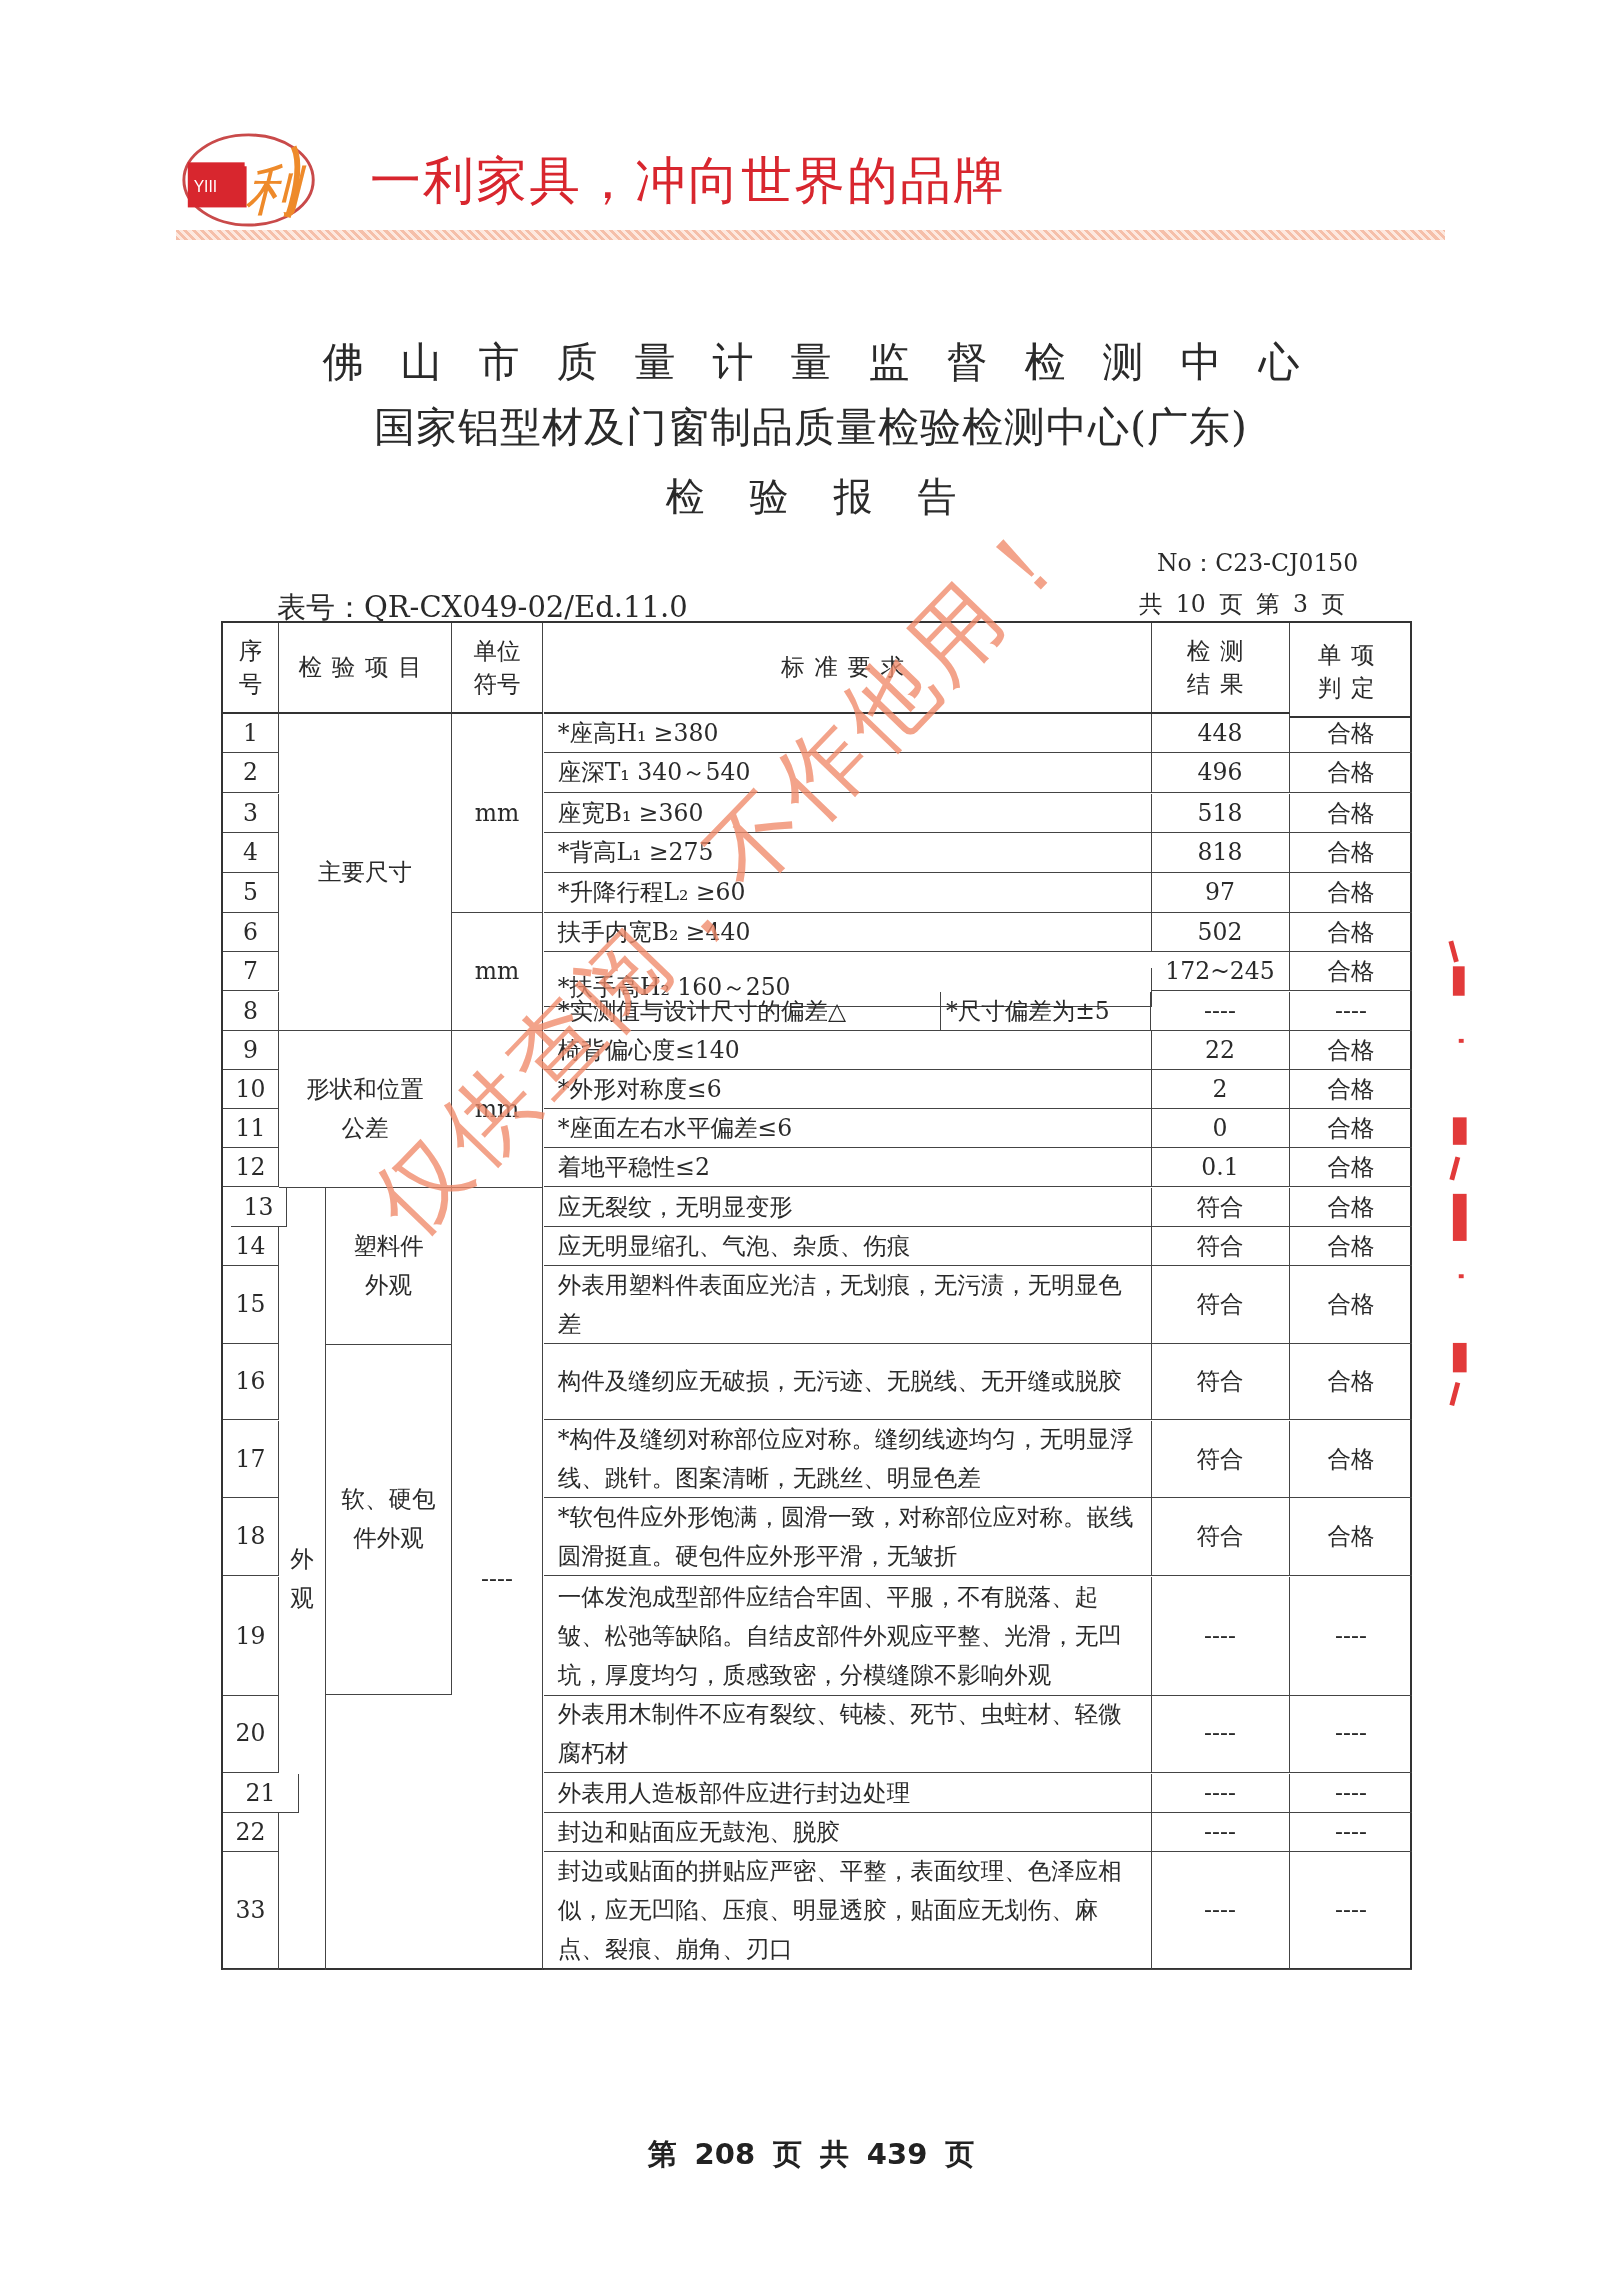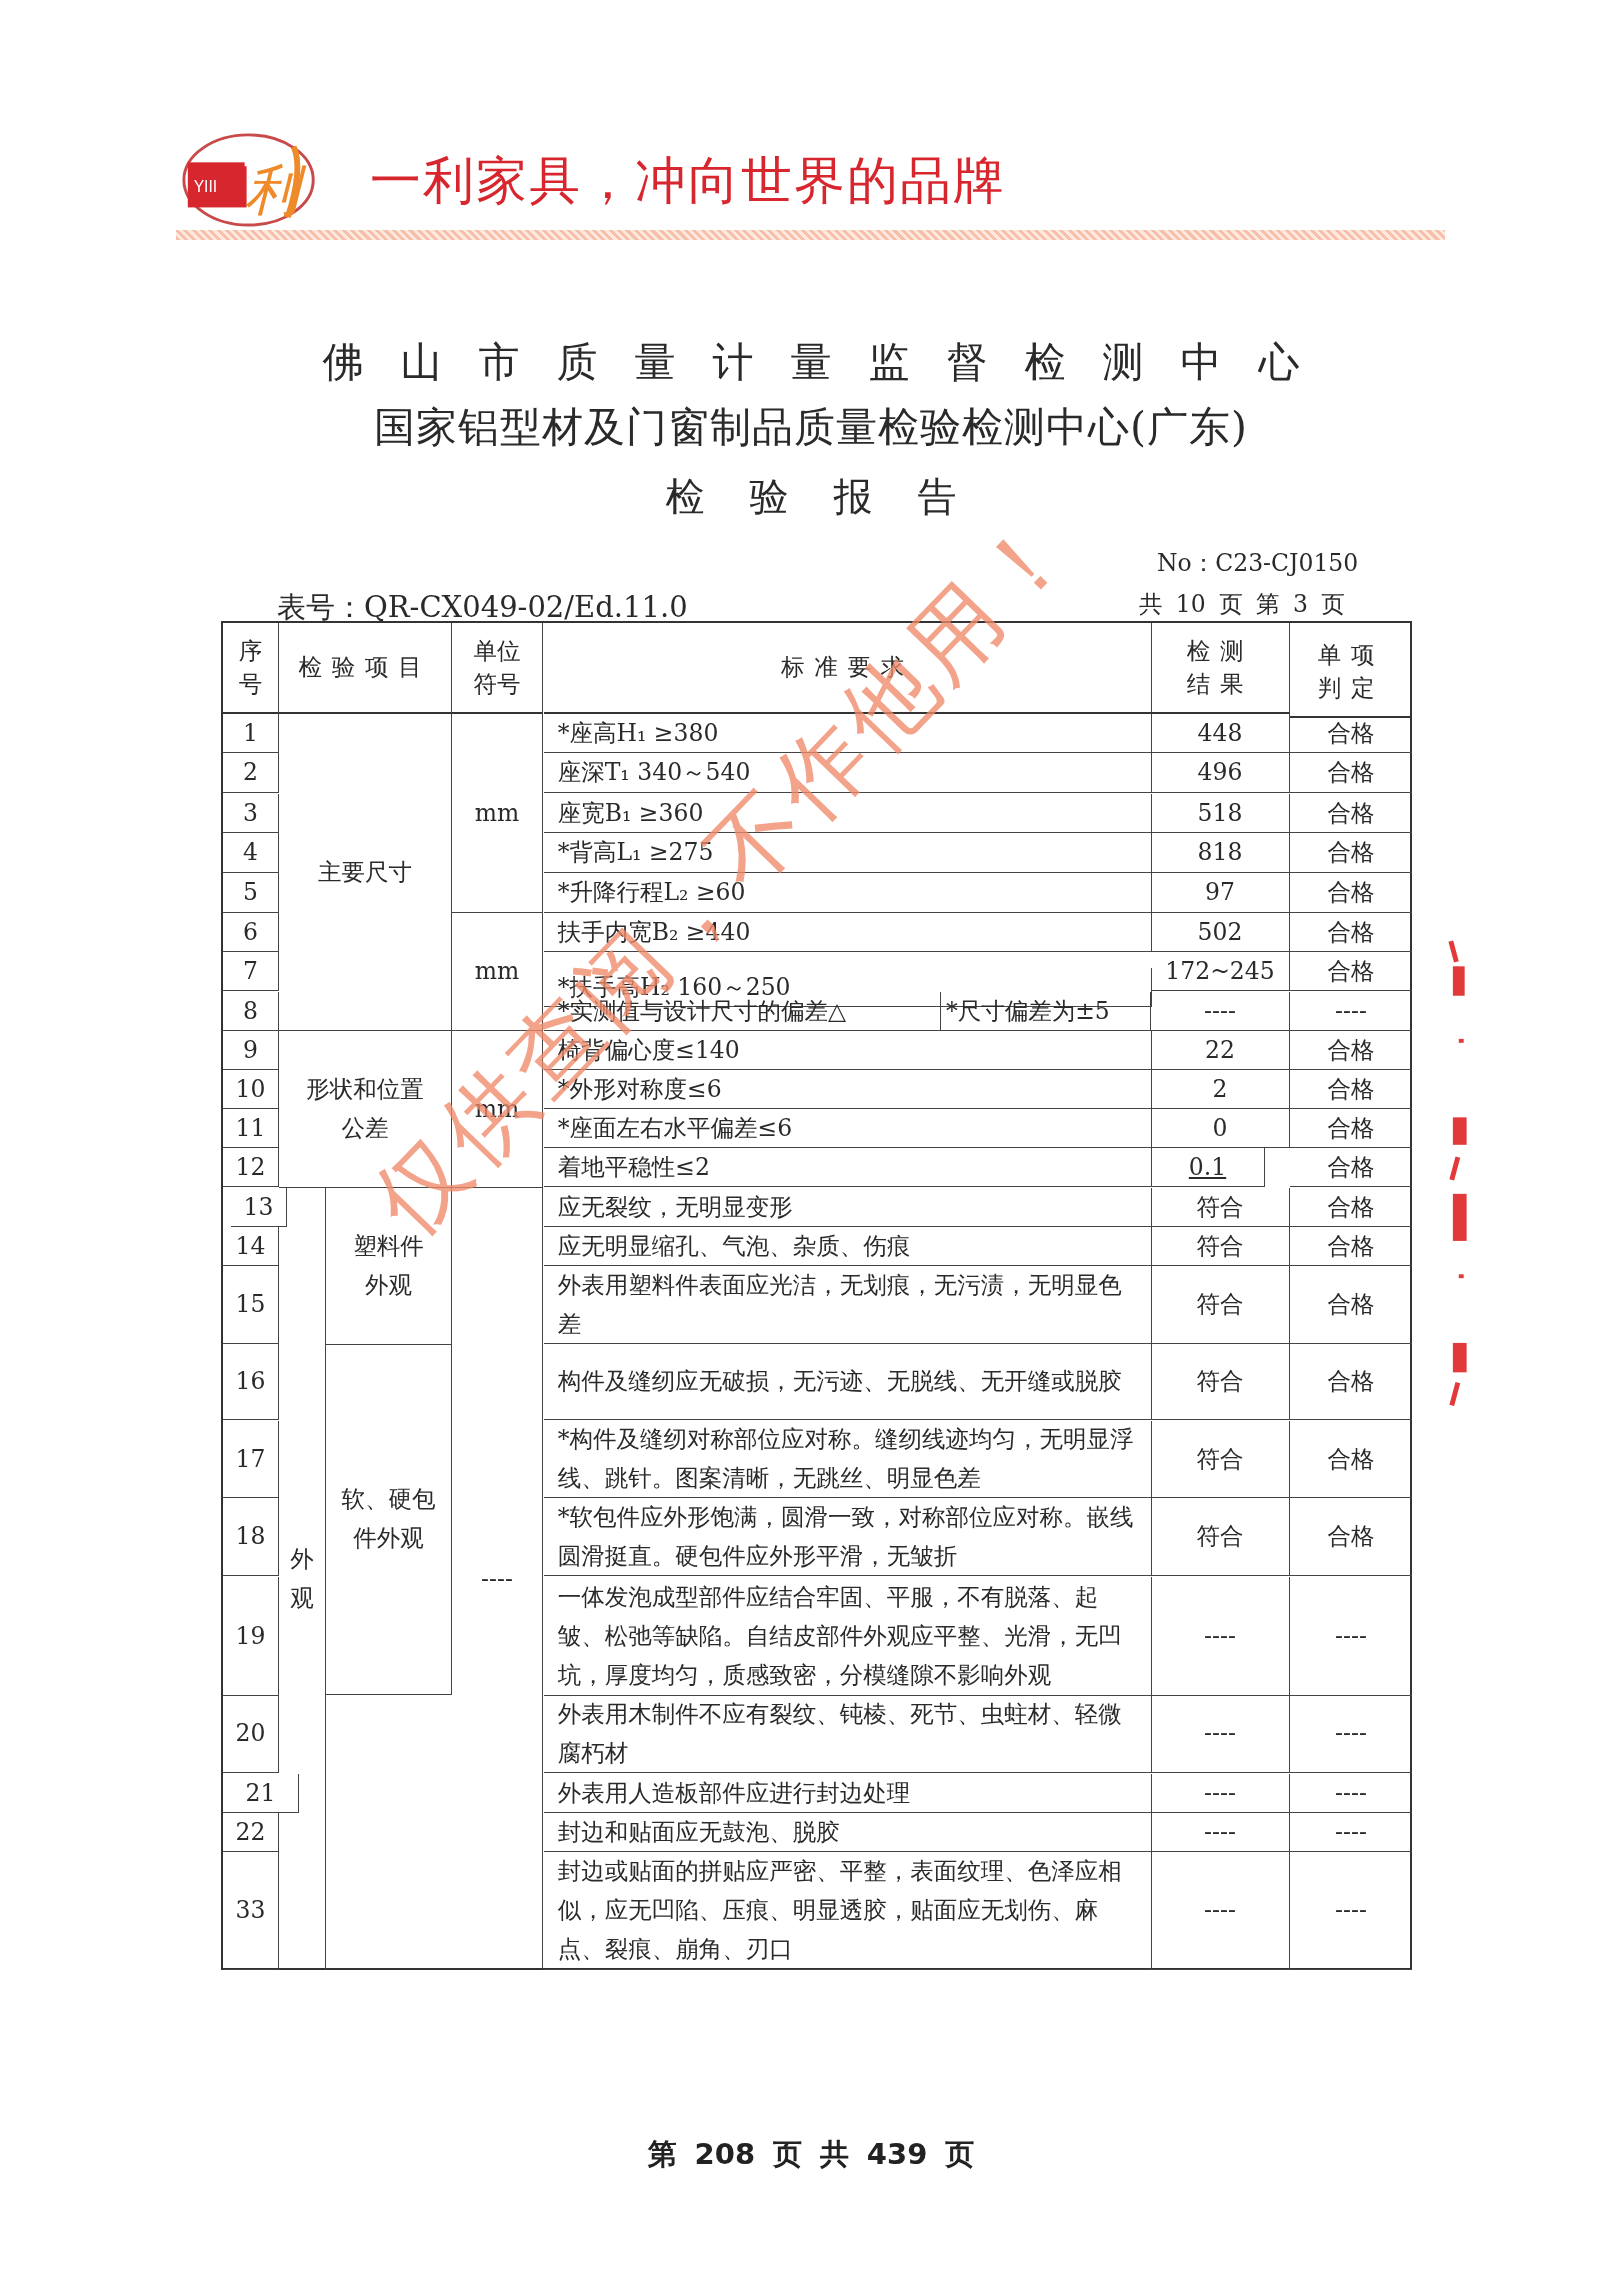--- a/index.html
+++ b/index.html
@@ -131,21 +131,21 @@
       <div class="cell center" style="left:0;top:447px;width:56px;height:39px;">10</div>
       <div class="cell left" style="left:321px;top:447px;width:608px;height:39px;line-height:39px;">*外形对称度≤6</div>
       <div class="cell center" style="left:928px;top:447px;width:139px;height:39px;">2</div>
       <div class="cell center noright" style="left:1067px;top:447px;width:122px;height:39px;">合格</div>
       <div class="cell center" style="left:0;top:486px;width:56px;height:39px;">11</div>
       <div class="cell left" style="left:321px;top:486px;width:608px;height:39px;line-height:39px;">*座面左右水平偏差≤6</div>
       <div class="cell center" style="left:928px;top:486px;width:139px;height:39px;">0</div>
       <div class="cell center noright" style="left:1067px;top:486px;width:122px;height:39px;">合格</div>
       <div class="cell center" style="left:0;top:525px;width:56px;height:39px;">12</div>
       <div class="cell left" style="left:321px;top:525px;width:608px;height:39px;line-height:39px;">着地平稳性≤2</div>
-      <div class="cell center" style="left:928px;top:525px;width:114px;height:39px;text-decoration:underline;">0.1</div>
+      <div class="cell center" style="left:928px;top:525px;width:139px;height:39px;">0.1</div>
       <div class="cell center noright" style="left:1067px;top:525px;width:122px;height:39px;">合格</div>
       <div class="cell center" style="left:8px;top:565px;width:56px;height:39px;">13</div>
       <div class="cell left" style="left:321px;top:565px;width:608px;height:39px;line-height:39px;">应无裂纹，无明显变形</div>
       <div class="cell center" style="left:928px;top:565px;width:139px;height:39px;">符合</div>
       <div class="cell center noright" style="left:1067px;top:565px;width:122px;height:39px;">合格</div>
       <div class="cell center" style="left:0;top:604px;width:56px;height:39px;">14</div>
       <div class="cell left" style="left:321px;top:604px;width:608px;height:39px;line-height:39px;">应无明显缩孔、气泡、杂质、伤痕</div>
       <div class="cell center" style="left:928px;top:604px;width:139px;height:39px;">符合</div>
       <div class="cell center noright" style="left:1067px;top:604px;width:122px;height:39px;">合格</div>
       <div class="cell center" style="left:0;top:643px;width:56px;height:78px;">15</div>

